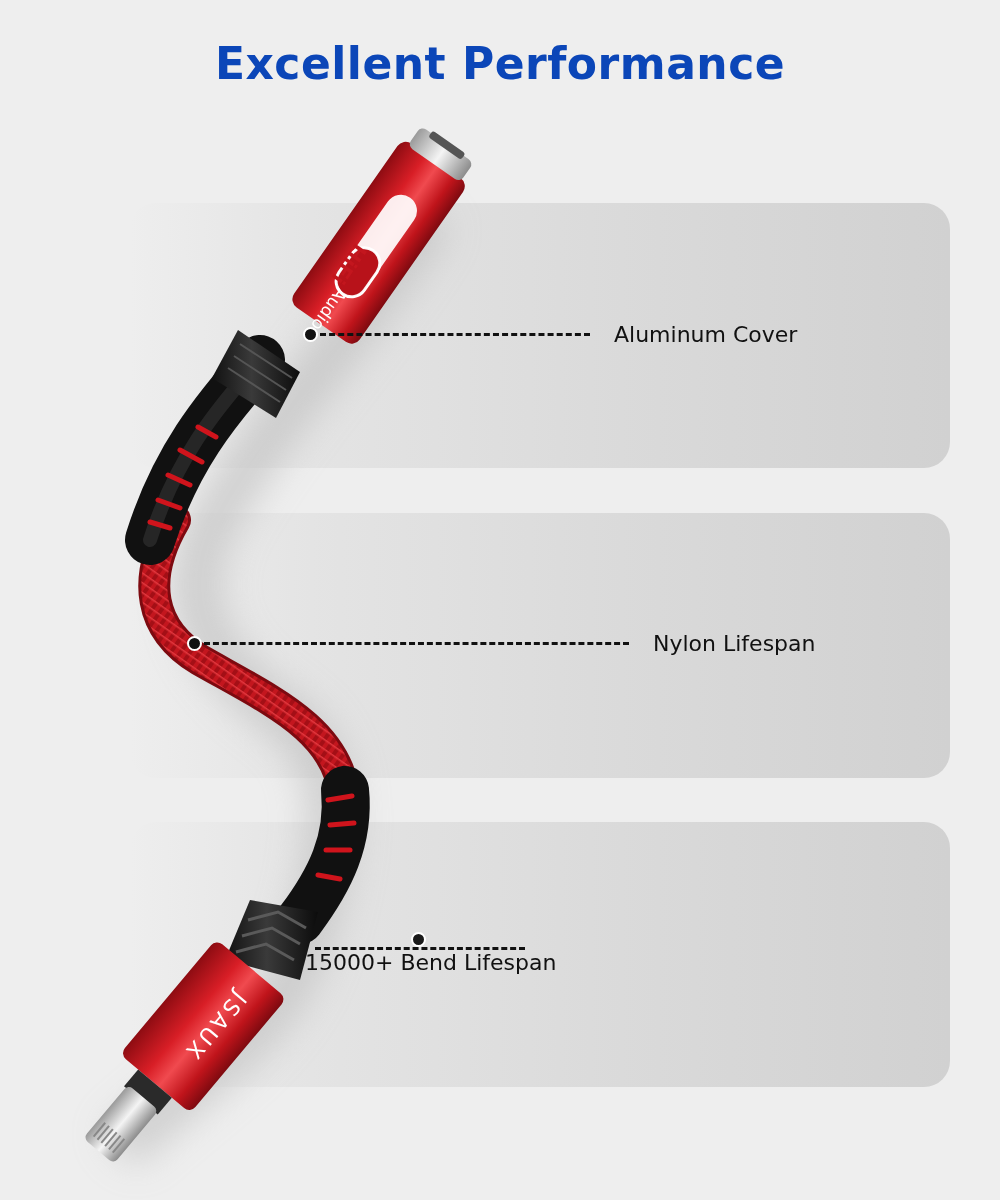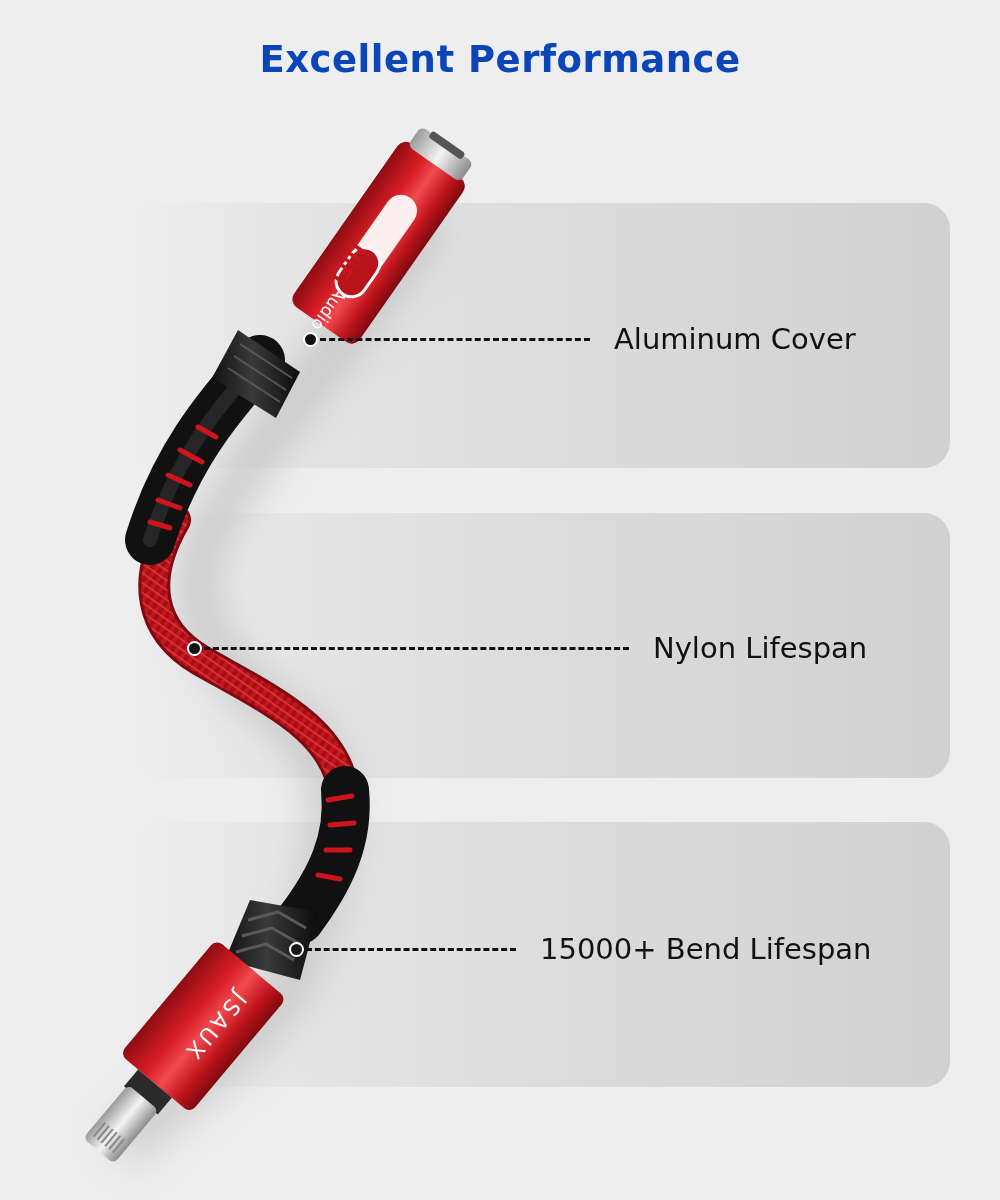--- a/index.html
+++ b/index.html
@@ -3,40 +3,40 @@
 <meta charset="utf-8">
 <style>
   html, body { margin: 0; padding: 0; }
   body {
     width: 1000px; height: 1200px; position: relative; overflow: hidden;
     background: #eeeeee;
     font-family: "DejaVu Sans", "Liberation Sans", sans-serif;
   }
   .title {
     position: absolute; left: 0; right: 0; top: 38px;
-    text-align: center; font-weight: bold; font-size: 37px;
+    text-align: center; font-weight: bold; font-size: 44px;
     letter-spacing: 0.5px; color: #0b46b8;
     font-family: "DejaVu Sans", sans-serif;
   }
   .panel {
     position: absolute; left: 130px; width: 820px; height: 265px;
     border-radius: 26px;
     background: linear-gradient(90deg, rgba(214,214,214,0) 0%, #e4e4e4 22%, #dadada 60%, #d1d1d1 100%);
   }
   .callout { position: absolute; display: flex; align-items: center; }
   .dot {
     width: 11px; height: 11px; border-radius: 50%;
     background: #111; border: 2px solid #fff; box-sizing: content-box; flex: none;
   }
   .dot.hollow { background: #1a1a1a; }
   .dash {
     height: 0; border-top: 3px dashed #111; margin-left: 2px; flex: none;
   }
   .label {
-    font-size: 29px; color: #111; margin-left: 24px; white-space: nowrap;
+    font-size: 22px; color: #111; margin-left: 24px; white-space: nowrap;
     font-family: "DejaVu Sans", sans-serif;
   }
   svg.cable { position: absolute; left: 0; top: 0; }
 </style>
 </head>
 <body>
 
 <div class="title">Excellent Performance</div>
 
 <div class="panel" style="top:203px;"></div>
@@ -144,17 +144,17 @@
   <span class="dash" style="width:270px;"></span>
   <span class="label">Aluminum Cover</span>
 </div>
 
 <div class="callout" style="left:187px; top:631px;">
   <span class="dot"></span>
   <span class="dash" style="width:425px;"></span>
   <span class="label">Nylon Lifespan</span>
 </div>
 
-<div class="callout" style="left:289px; top:932px;">
+<div class="callout" style="left:281px; top:932px;flex-direction:column;">
   <span class="dot hollow"></span>
   <span class="dash" style="width:210px;"></span>
   <span class="label">15000+ Bend Lifespan</span>
 </div>
 
 </body></html>

